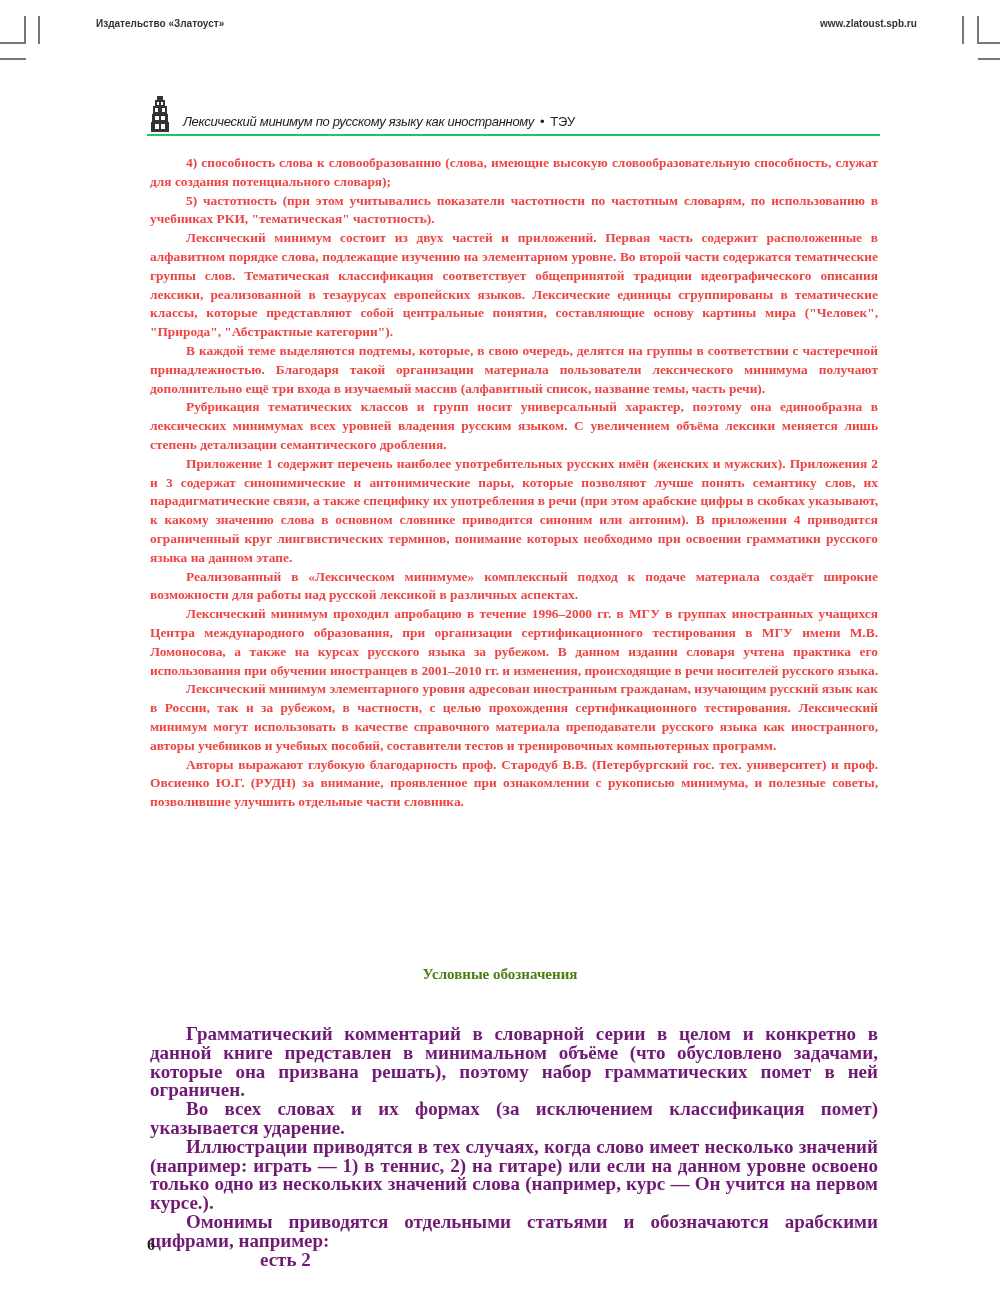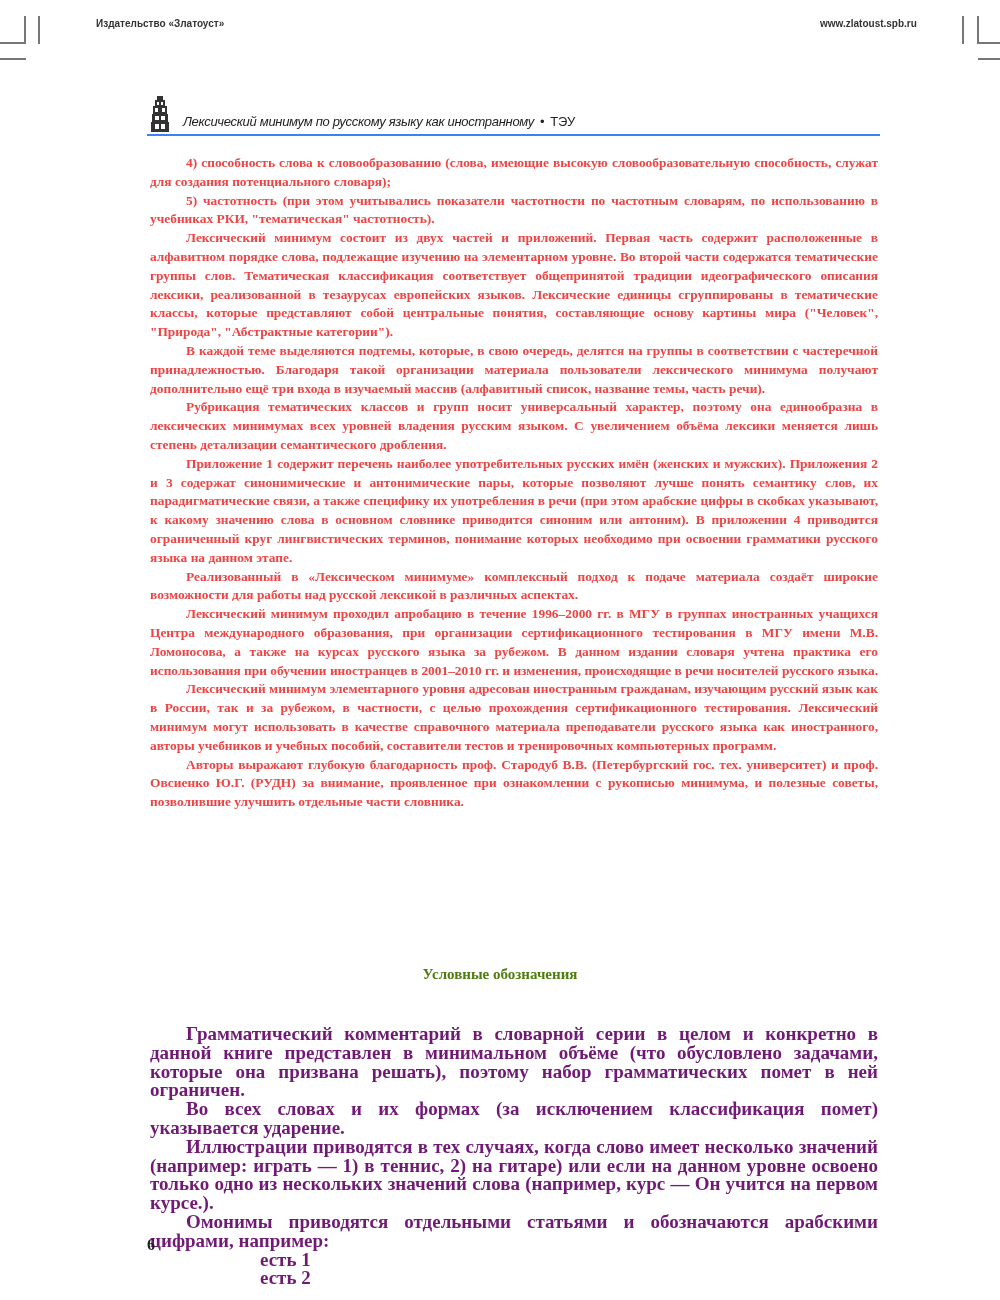--- a/index.html
+++ b/index.html
@@ -1,21 +1,21 @@
 <!DOCTYPE html>
 <html><head>
 <meta charset="utf-8">
 <style>
   html, body { margin: 0; padding: 0; background: #ffffff; }
   body { width: 1000px; height: 1300px; position: relative; overflow: hidden; font-family: "Liberation Serif", serif; color: #1a1a1a; }
   .crop { position: absolute; background: #777; }
   .top-bar { position: absolute; top: 18px; font-family: "Liberation Sans", sans-serif; font-size: 10px; font-weight: bold; color: #333; }
   #publisher { left: 96px; }
   #site { left: 820px; }
-  .running-head { position: absolute; left: 147px; top: 96px; width: 733px; height: 38px; border-bottom: 2px solid #3b82f6; }
+  .running-head { position: absolute; left: 147px; top: 96px; width: 733px; height: 38px; border-bottom: 2px solid #22c55e; }
   .logo { position: absolute; left: 2px; top: 0px; width: 22px; height: 36px; }
   .rh-title { position: absolute; left: 36px; top: 18px; font-family: "Liberation Sans", sans-serif; font-size: 13px; font-style: italic; color: #222; letter-spacing: -0.3px; }
   .rh-sep { margin: 0 6px; font-style: normal; }
   .rh-code { font-style: normal; }
   .content { position: absolute; left: 150px; top: 154px; width: 728px; font-size: 13.4px; line-height: 18.8px; text-align: justify; font-weight: bold; color: #ef4444; }
   .content p { margin: 0; text-indent: 36px; }
   .section-title { position: absolute; left: 0; width: 1000px; top: 966px; text-align: center; font-size: 15px; font-weight: bold; color: #4d7c0f; }
   .content2 { position: absolute; left: 150px; top: 1025px; width: 728px; font-size: 19px; line-height: 18.8px; text-align: justify; font-weight: bold; color: #701a75; }
   .content2 p { margin: 0; text-indent: 36px; }
   .example { margin: 0; padding-left: 110px; text-indent: 0 !important; }
@@ -70,17 +70,16 @@
   <p>Авторы выражают глубокую благодарность проф. Стародуб В.В. (Петербургский гос. тех. университет) и проф. Овсиенко Ю.Г. (РУДН) за внимание, проявленное при ознакомлении с рукописью минимума, и полезные советы, позволившие улучшить отдельные части словника.</p>
 </div>
 
 <div class="section-title">Условные обозначения</div>
 
 <div class="content2">
   <p>Грамматический комментарий в словарной серии в целом и конкретно в данной книге представлен в минимальном объёме (что обусловлено задачами, которые она призвана решать), поэтому набор грамматических помет в ней ограничен.</p>
   <p>Во всех словах и их формах (за исключением классификация помет) указывается ударение.</p>
   <p>Иллюстрации приводятся в тех случаях, когда слово имеет несколько значений (например: играть — 1) в теннис, 2) на гитаре) или если на данном уровне освоено только одно из нескольких значений слова (например, курс — Он учится на первом курсе.).</p>
   <p>Омонимы приводятся отдельными статьями и обозначаются арабскими цифрами, например:</p>
-  <p class="example">есть 1</p>
   <p class="example">есть 2</p>
 </div>
 
 <div class="page-number">6</div>
 
 </body></html>

